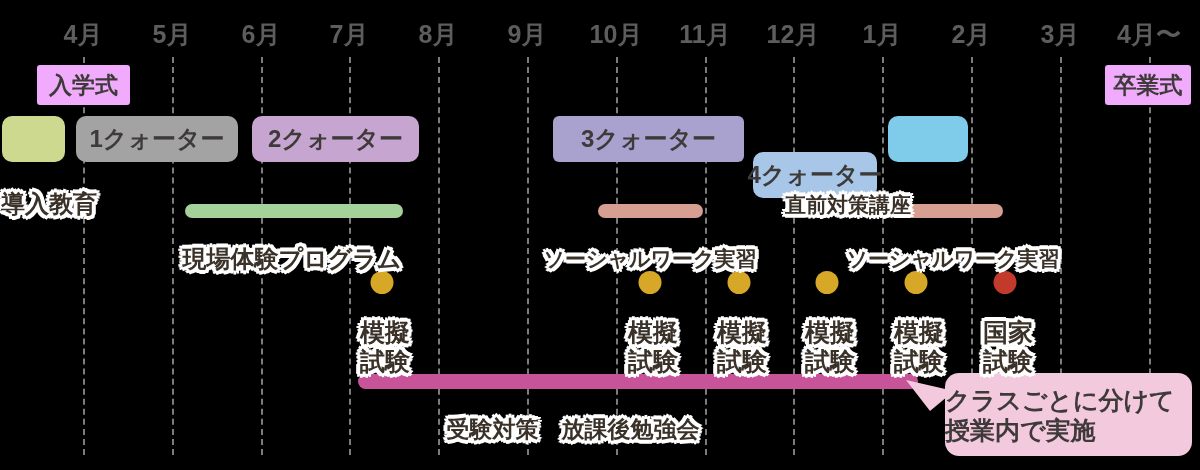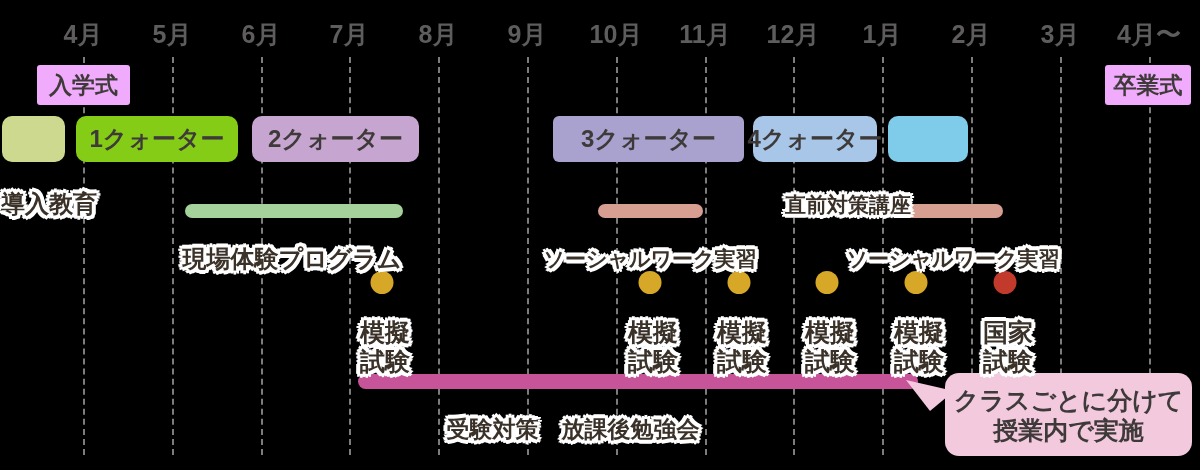--- a/index.html
+++ b/index.html
@@ -48,29 +48,29 @@
   .dot.gold{background:#d7a827;}
   .dot.red{background:#c23a2b;}
   .exam-label{top:298px;font-size:25px;line-height:29px;}
   .study-bar{
     position:absolute;left:358px;top:374px;width:560px;height:15px;
     border-radius:8px;background:#c75398;z-index:2;
   }
   .callout{
     position:absolute;left:945px;top:373px;width:247px;height:83px;
     background:#f3c9de;border-radius:14px;z-index:3;
-    display:flex;flex-direction:column;align-items:center;justify-content:center;
+    display:flex;flex-direction:column;align-items:flex-start;justify-content:center;
     font-size:25px;font-weight:700;color:#3e3a39;line-height:30px;white-space:nowrap;
   }
   .callout-tail{position:absolute;left:906px;top:379px;z-index:3;}
   .c-intro{left:2px;width:63px;background:#ccd98e;}
-  .c-q1{left:76px;width:162px;background:#84cc16;}
+  .c-q1{left:76px;width:162px;background:#a3a3a3;}
   .c-q2{left:252px;width:167px;background:#c6a5d0;}
   .c-q3{left:553px;width:191px;background:#a9a1ce;border-radius:6px;}
-  .c-q4{left:753px;width:124px;background:#a7c6e8;}
+  .c-q4{left:753px;width:124px;background:#a7c6e8;margin-top:36px;}
   .c-prep{left:888px;width:80px;background:#7fccea;}
   .c-green{left:185px;width:218px;background:#a5d29b;}
   .c-salmon1{left:598px;width:105px;background:#d79e92;}
   .c-salmon2{left:900px;width:103px;background:#d79e92;}
 </style>
 </head>
 <body>
 
 <div id="canvas">
 

